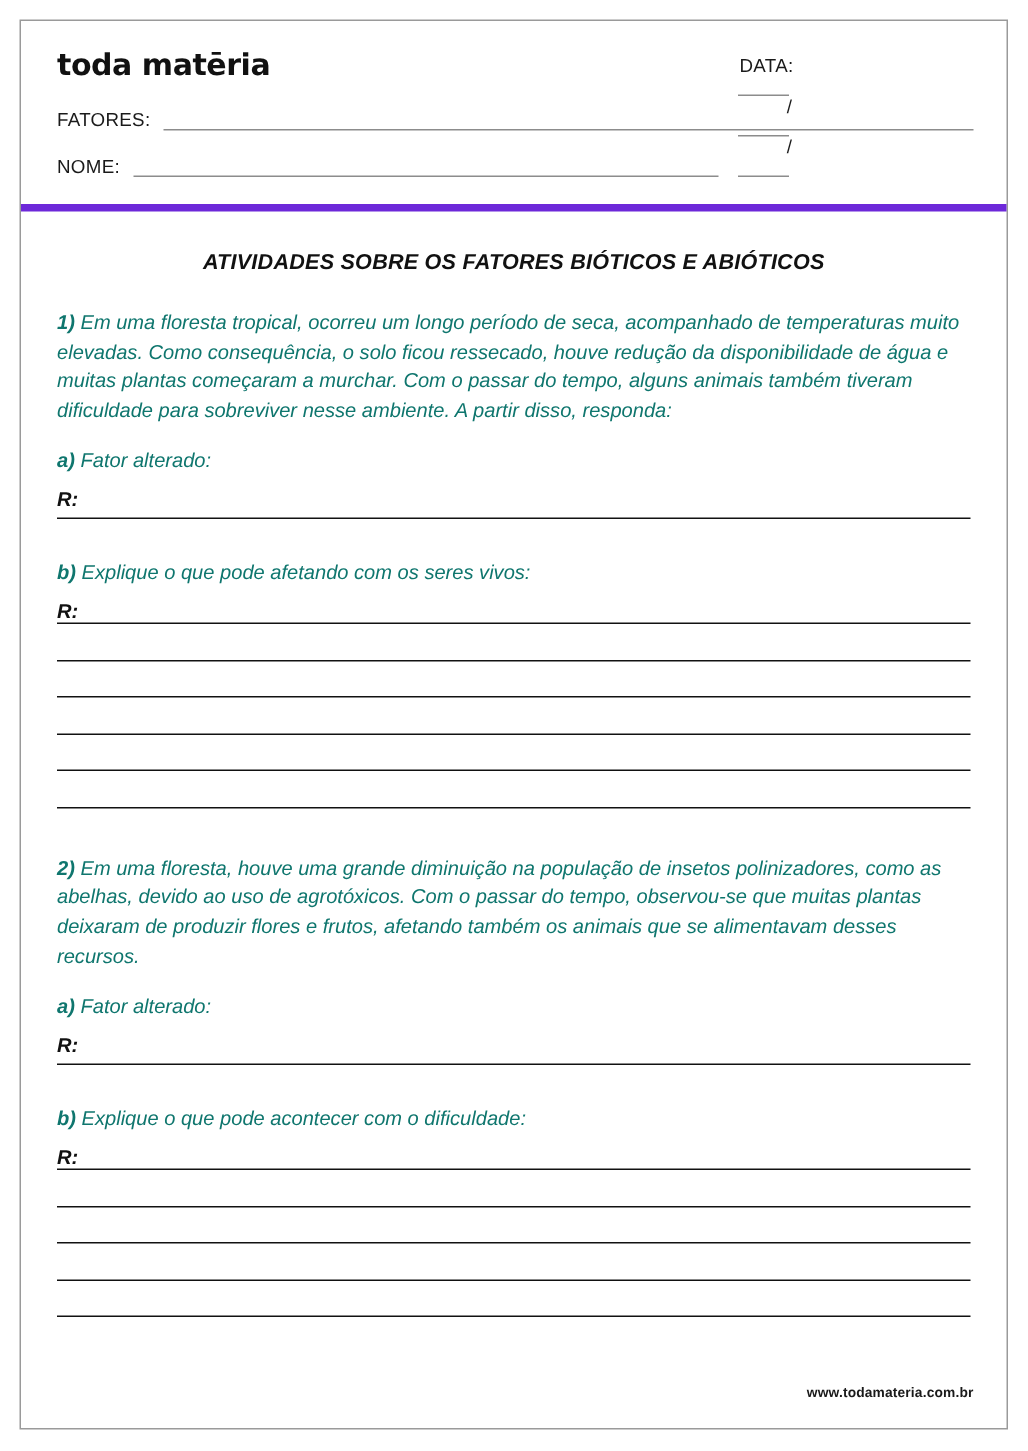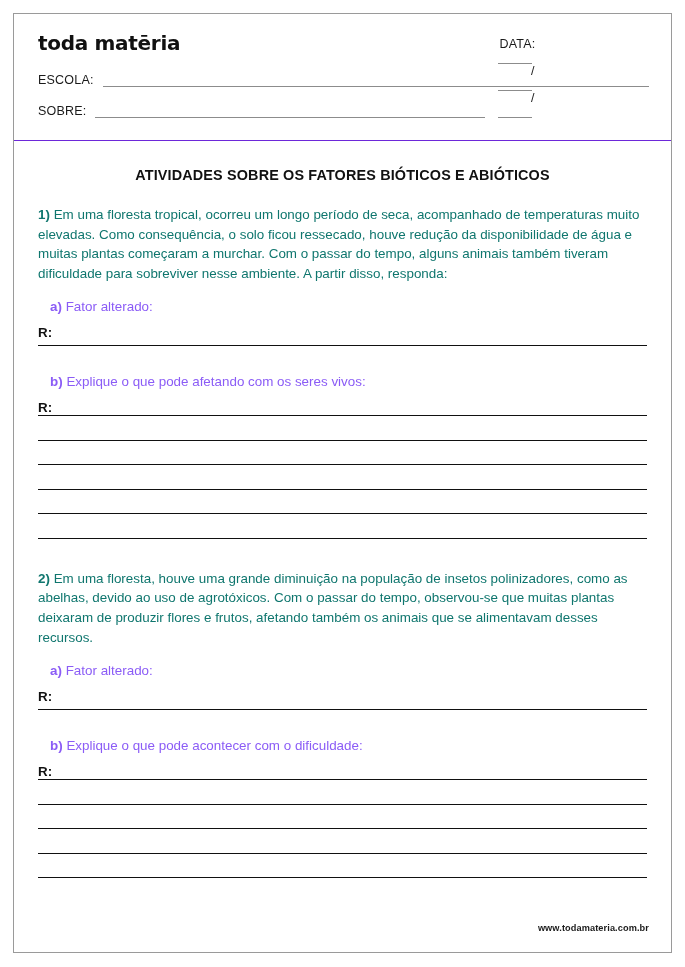--- a/index.html
+++ b/index.html
@@ -24,21 +24,21 @@
     height: 940px;
     border: 1px solid #9a9a9a;
     box-sizing: border-box;
     background: #ffffff;
   }
 
   
   .header {
     height: 127px;
     box-sizing: border-box;
-    border-bottom: 1px solid #6d28d9;
+    border-bottom: 5px solid #6d28d9;
     padding: 16px 22px 0 24px;
     position: relative;
   }
   .logo {
     font-family: "DejaVu Sans", sans-serif;
     font-size: 20px;
     font-weight: 700;
     letter-spacing: -0.3px;
     color: #111111;
     margin: 0 0 4px 0;
@@ -81,20 +81,21 @@
   .date-sep {
     font-size: 12.5px;
     color: #1a1a1a;
     line-height: 14px;
     padding: 0 1px;
   }
 
   
   .body-area {
     padding: 26px 14px 0 24px;
+    font-style: italic;
   }
   .title {
     text-align: center;
     font-size: 14.4px;
     font-weight: 700;
     letter-spacing: 0.15px;
     color: #111111;
     margin: 0 0 22px 0;
     padding-right: 10px;
   }
@@ -103,22 +104,22 @@
     line-height: 19.6px;
     color: #0f766e;
     margin: 0 0 14px 0;
     padding-right: 10px;
     text-align: left;
   }
   .qtext b, .sub b { font-weight: 700; }
   .sub {
     font-size: 13.4px;
     line-height: 19px;
-    color: #8b5cf6;
-    margin: 0 0 9px 12px;
+    color: #0f766e;
+    margin: 0 0 9px 0;
   }
   .answer-label {
     font-size: 13.4px;
     font-weight: 700;
     line-height: 15px;
     color: #111111;
     margin: 0;
   }
   .rule {
     border-bottom: 1.6px solid #111111;
@@ -143,26 +144,26 @@
 </style>
 </head>
 <body>
 
 <div class="page">
 
   <div class="header">
     <div class="logo">toda matēria</div>
 
     <div class="field-row">
-      <span class="field-label">ESCOLA:</span>
+      <span class="field-label">FATORES:</span>
       <span class="field-rule"></span>
     </div>
 
     <div class="field-row">
-      <span class="field-label">SOBRE:</span>
+      <span class="field-label">NOME:</span>
       <span class="field-rule short"></span>
       <span class="date-group">
         <span class="field-label">DATA:</span>
         <span class="date-blank"></span>
         <span class="date-sep">/</span>
         <span class="date-blank"></span>
         <span class="date-sep">/</span>
         <span class="date-blank"></span>
       </span>
     </div>

